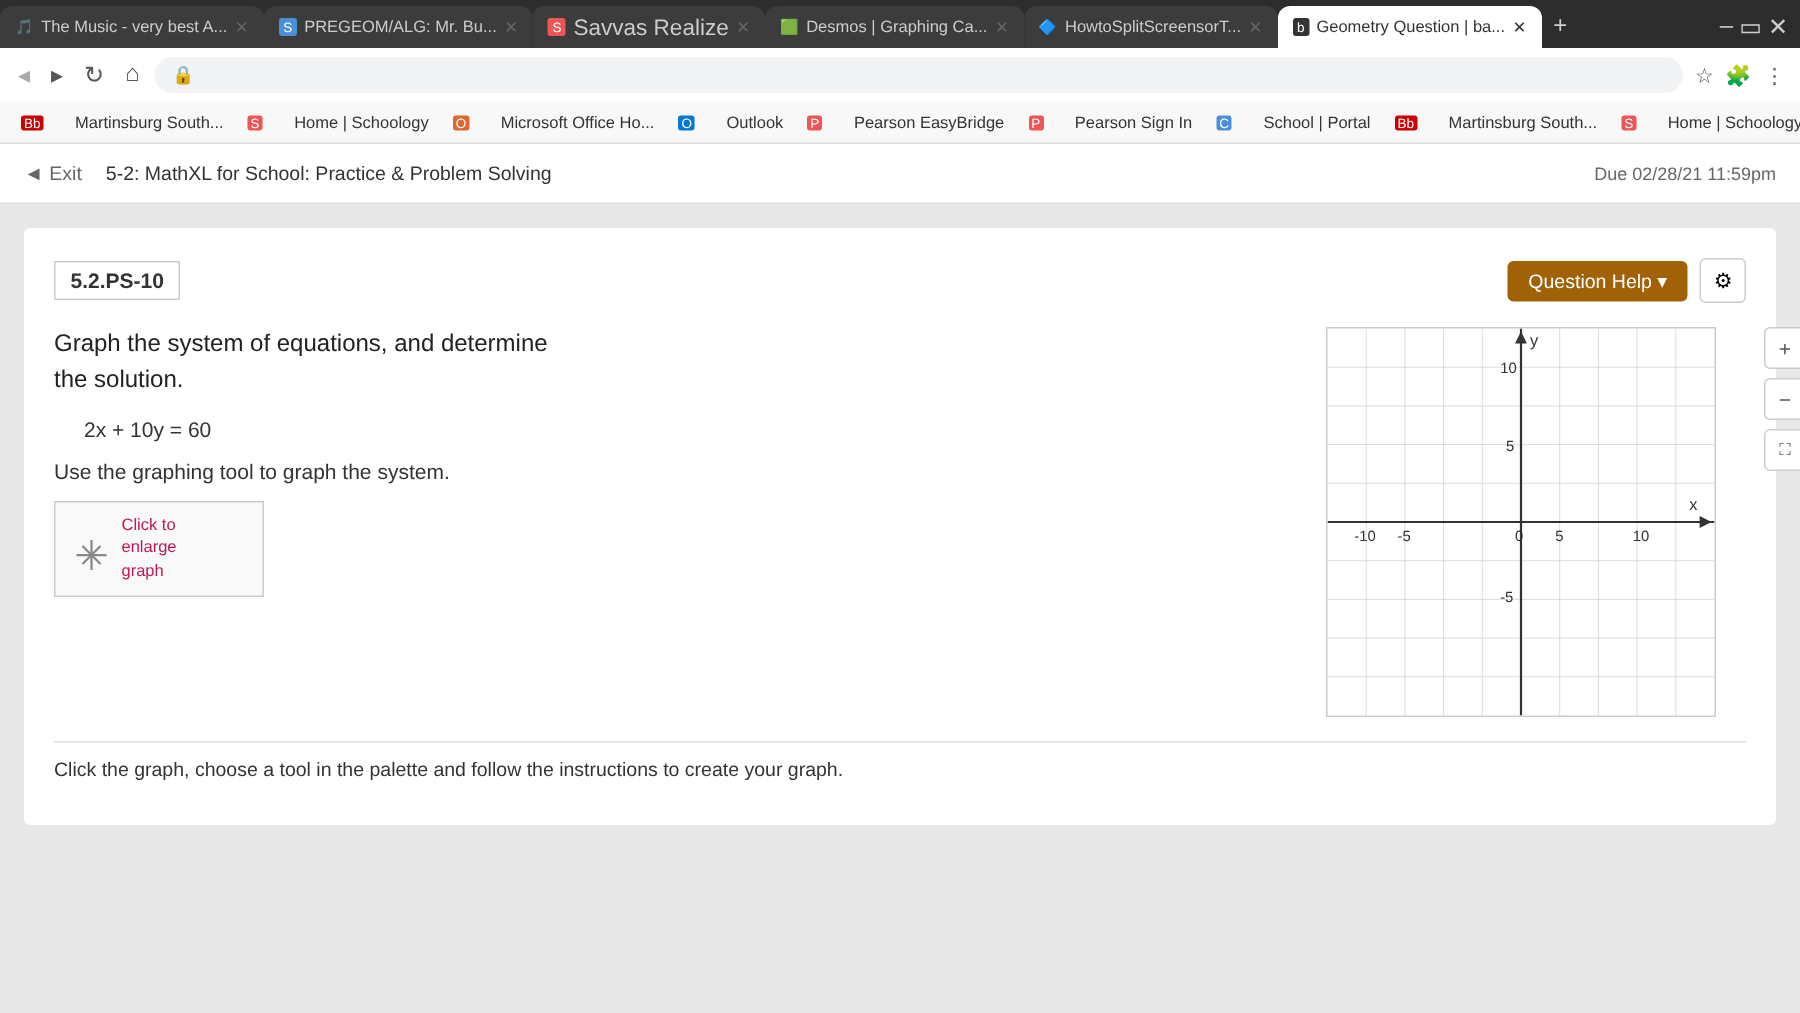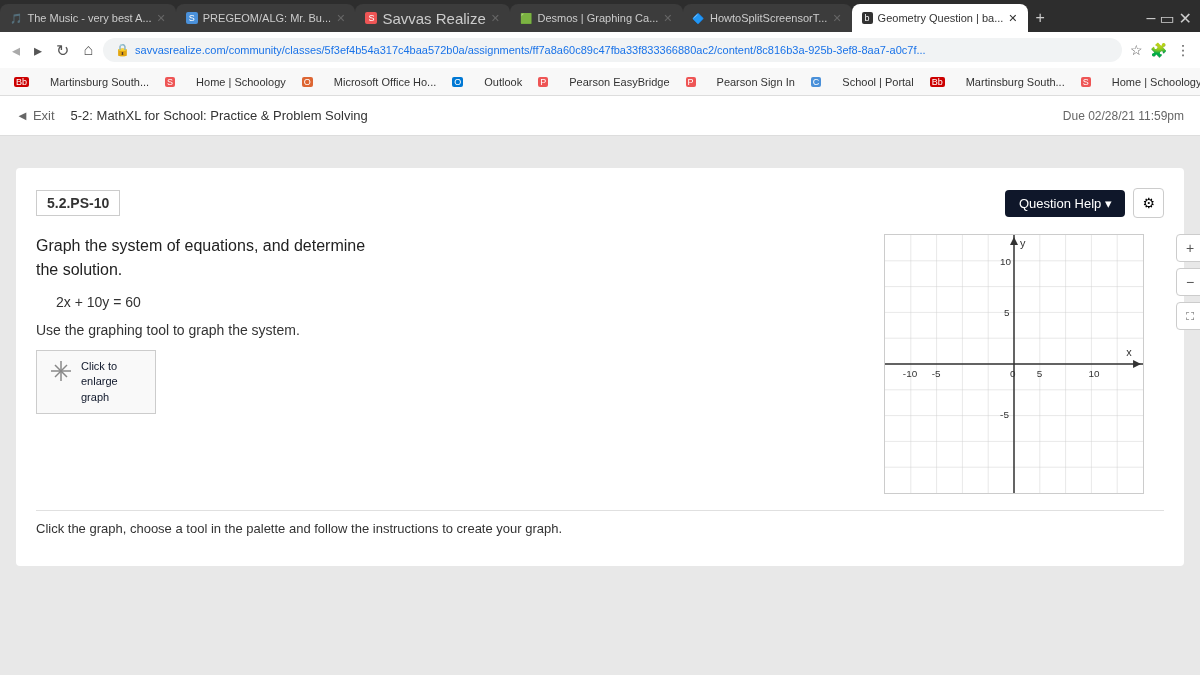--- a/index.html
+++ b/index.html
@@ -28,33 +28,33 @@
     .bookmarks-more { margin-left: auto; font-size: 11px; color: #555; cursor: pointer; }
 
     
     .page-header { display: flex; align-items: center; background: #ffffff; border-bottom: 1px solid #ddd; padding: 6px 16px; height: 40px; }
     .exit-btn { color: #666; font-size: 13px; cursor: pointer; margin-right: 16px; display: flex; align-items: center; gap: 4px; }
     .breadcrumb-text { font-size: 13px; color: #333; flex: 1; }
     .due-date { font-size: 12px; color: #666; margin-left: auto; }
 
     
     .main-content { background: #e8e8e8; padding: 16px; height: calc(675px - 32px - 36px - 28px - 40px); overflow-y: auto; }
-    .question-card { background: #ffffff; border-radius: 4px; padding: 20px; margin-top: 16px; }
+    .question-card { background: #ffffff; border-radius: 4px; padding: 20px; }
     .question-header { display: flex; align-items: center; justify-content: space-between; margin-bottom: 16px; }
     .question-id { font-size: 14px; font-weight: bold; color: #333; padding: 4px 10px; border: 1px solid #ccc; }
     .question-actions { display: flex; gap: 8px; align-items: center; }
-    .question-help-btn { background: #0f172a; color: white; border: none; padding: 6px 14px; border-radius: 4px; cursor: pointer; font-size: 13px; display: flex; align-items: center; gap: 4px; }
+    .question-help-btn { background: #a16207; color: white; border: none; padding: 6px 14px; border-radius: 4px; cursor: pointer; font-size: 13px; display: flex; align-items: center; gap: 4px; }
     .settings-btn { background: none; border: 1px solid #ccc; padding: 6px 8px; border-radius: 4px; cursor: pointer; font-size: 14px; }
 
     .question-body { display: flex; gap: 20px; }
     .question-text-area { flex: 1; }
     .question-title { font-size: 16px; color: #222; line-height: 1.5; margin-bottom: 12px; }
     .equation { font-size: 14px; color: #333; margin: 4px 0 4px 20px; }
     .instruction { font-size: 14px; color: #333; margin-top: 12px; margin-bottom: 12px; }
-    .enlarge-box { display: flex; align-items: flex-start; border: 1px solid #ccc; padding: 8px 12px; cursor: pointer; width: 120px; font-size: 12px; color: #0f172a; gap: 8px; background: #f9f9f9; }
+    .enlarge-box { display: flex; align-items: flex-end; border: 1px solid #ccc; padding: 8px 12px; cursor: pointer; width: 140px; font-size: 12px; color: #be185d; gap: 8px; background: #f9f9f9; }
 
     
     .graph-container { position: relative; width: 280px; flex-shrink: 0; }
     .graph-zoom { position: absolute; right: -40px; top: 0; display: flex; flex-direction: column; gap: 6px; }
     .zoom-btn { width: 28px; height: 28px; border: 1px solid #ccc; background: #fff; border-radius: 4px; cursor: pointer; display: flex; align-items: center; justify-content: center; font-size: 14px; color: #555; }
 
     .graph-svg-wrap { border: 1px solid #ccc; background: #fff; }
 
     
     .instruction-bar { margin-top: 16px; padding: 10px 0; border-top: 1px solid #e0e0e0; font-size: 13px; color: #333; }
@@ -106,21 +106,20 @@
     </div>
   </div>
 
   <div class="address-bar">
     <button class="nav-btn" disabled="">◂</button>
     <button class="nav-btn">▸</button>
     <button class="nav-btn">↻</button>
     <button class="nav-btn">⌂</button>
     <div class="url-box">
       <span style="color:#555;font-size:12px;">🔒</span>
-      <span class="url-text">savvasrealize.com/community/classes/5f3ef4b54a317c4baa572b0a/assignments/ff7a8a60c89c47fba33f833366880ac2/content/8c816b3a-925b-3ef8-8aa7-a0c7f...</span>
     </div>
     <div class="address-actions">
       <span class="addr-icon">☆</span>
       <span class="addr-icon">🧩</span>
       <span class="addr-icon">⋮</span>
     </div>
   </div>
 
   <div class="bookmarks-bar">
     <div class="bookmark">

